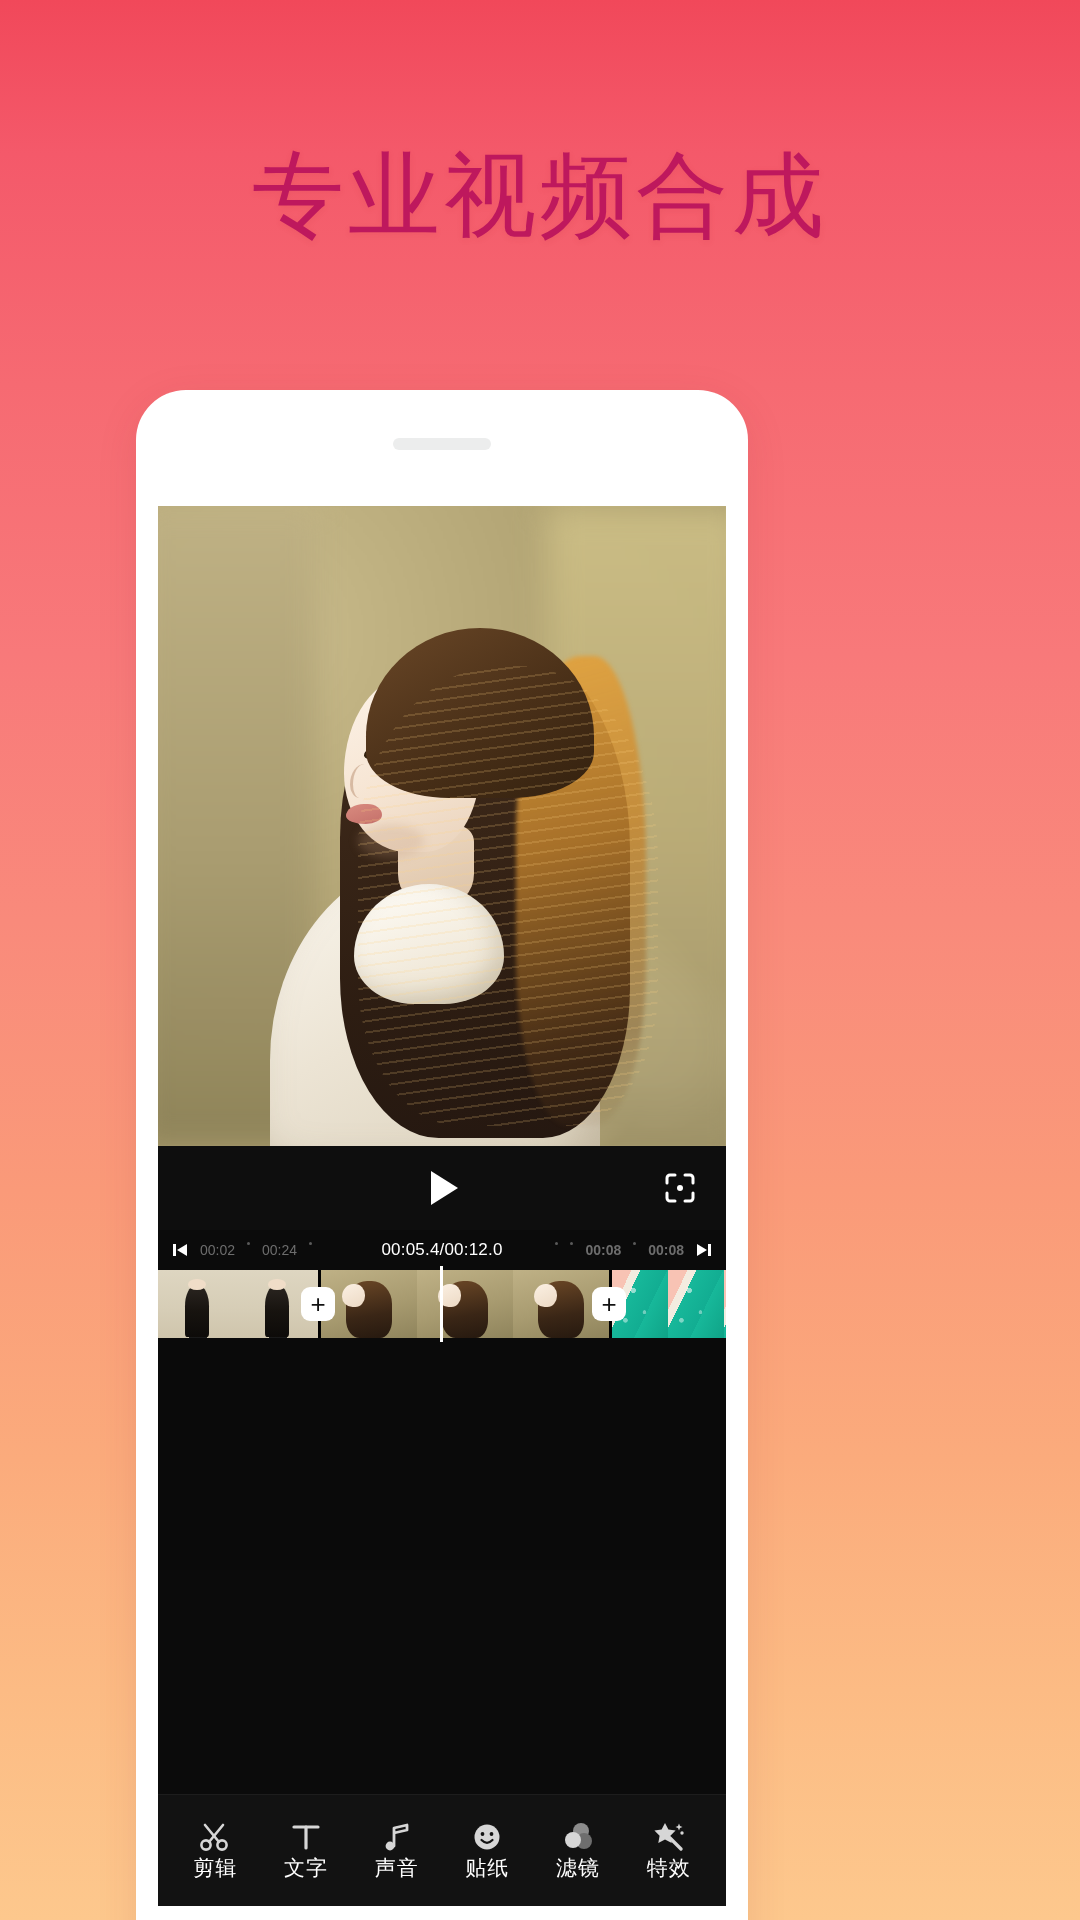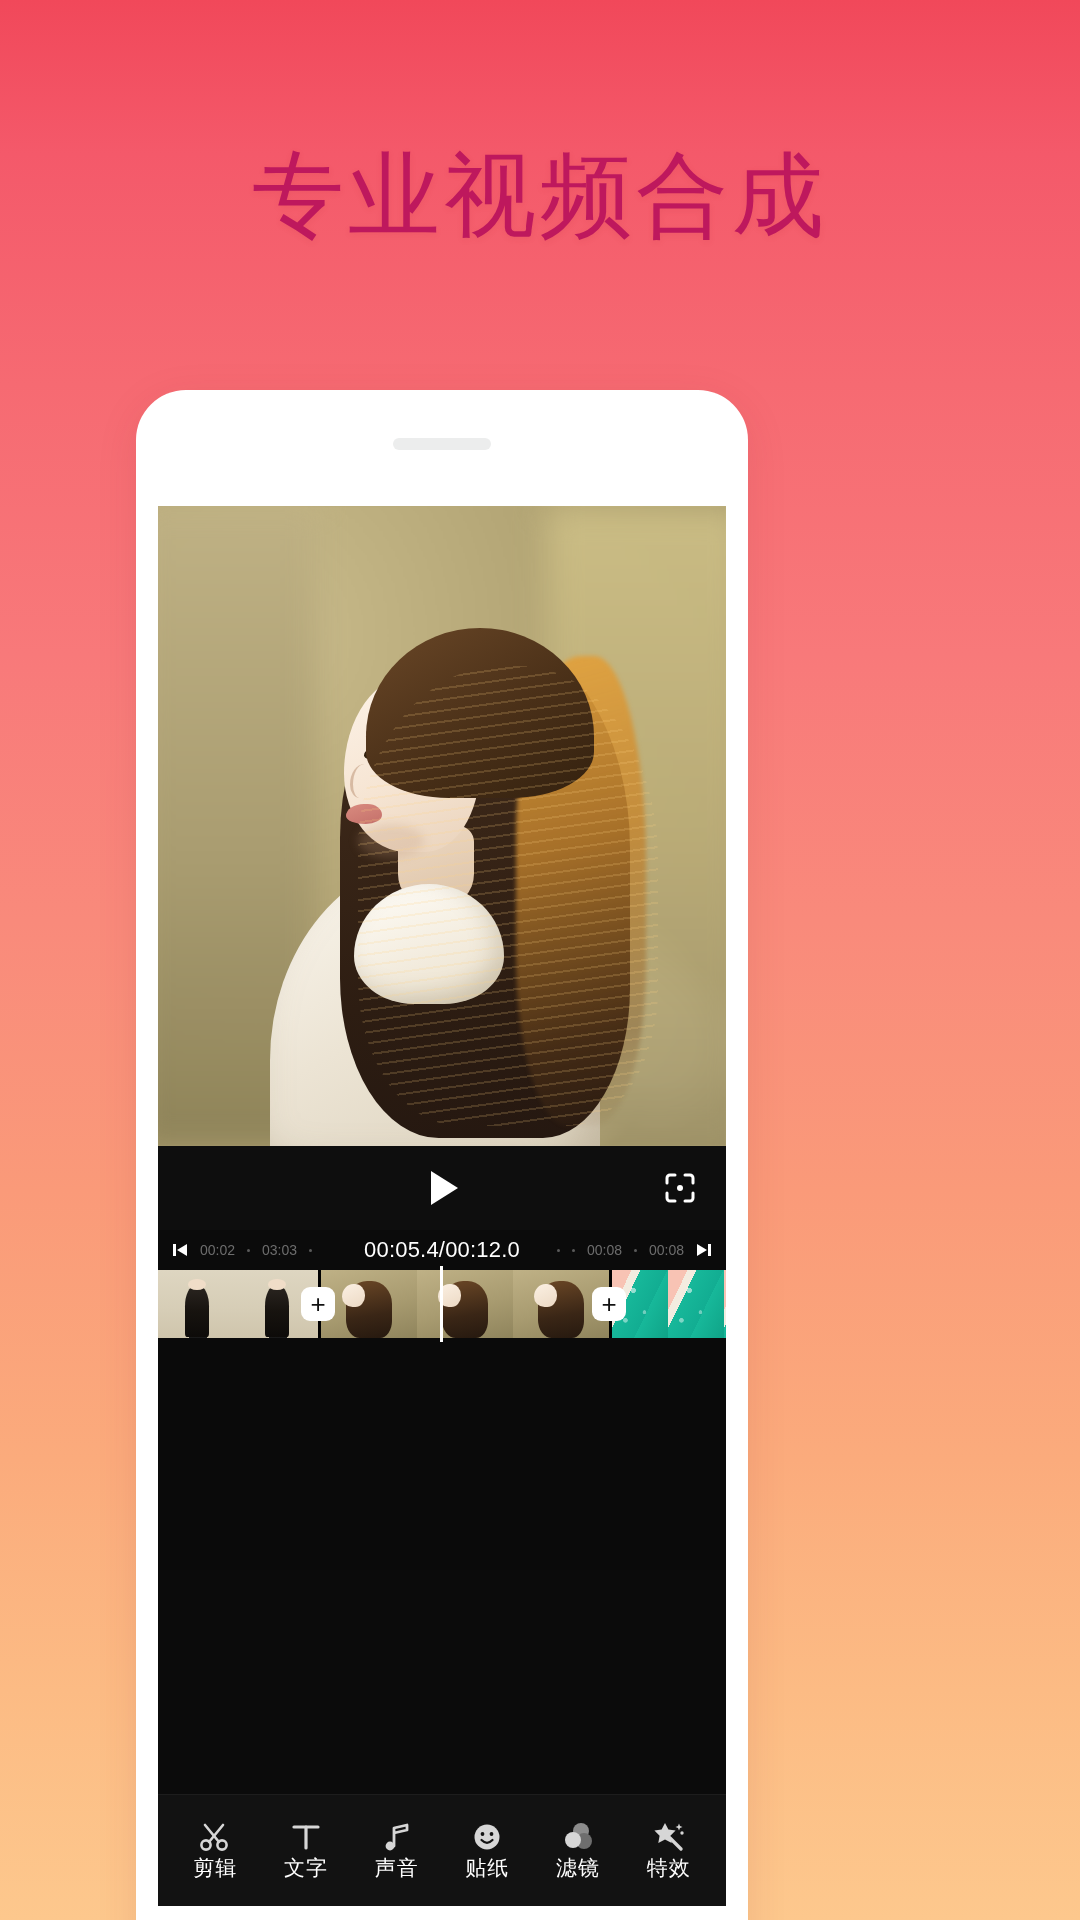--- a/index.html
+++ b/index.html
@@ -219,26 +219,26 @@
   
   .ruler {
     position:absolute; left:0; top:724px;
     width:568px; height:40px;
     background:#0b0b0b;
     display:flex; align-items:center;
     padding:0 14px;
     font-size:14px;
   }
   .ruler-left, .ruler-right {
-    display:flex; align-items:center; gap:12px; flex:1;
+    display:flex; align-items:flex-start; gap:12px; flex:1;
     color:#6d6d6d;
   }
-  .ruler-right { justify-content:flex-end; }
+  .ruler-right { justify-content:flex-end;font-weight:bold; }
   .ruler-center {
-    color:#ffffff; font-size:22px; letter-spacing:.2px;
+    color:#ffffff; font-size:17px; letter-spacing:.2px;
     white-space:nowrap; padding:0 10px;
   }
   .tick-dot { width:3px; height:3px; border-radius:50%; background:#5a5a5a; }
   .skip-icon { display:flex; align-items:center; color:#fff; }
 
   
   .filmstrip {
     position:absolute; left:0; top:764px;
     width:568px; height:68px;
     display:flex;
@@ -403,21 +403,21 @@
     <div class="ruler">
       <div class="ruler-left">
         <span class="skip-icon">
           <svg width="16" height="16" viewBox="0 0 16 16">
             <rect x="1" y="2" width="3" height="12" fill="#fff"></rect>
             <path d="M15 2 L15 14 L5 8 Z" fill="#fff"></path>
           </svg>
         </span>
         <span>00:02</span>
         <span class="tick-dot"></span>
-        <span>03:03</span>
+        <span>00:24</span>
         <span class="tick-dot"></span>
       </div>
       <div class="ruler-center">00:05.4/00:12.0</div>
       <div class="ruler-right">
         <span class="tick-dot"></span>
         <span class="tick-dot"></span>
         <span>00:08</span>
         <span class="tick-dot"></span>
         <span>00:08</span>
         <span class="skip-icon">

